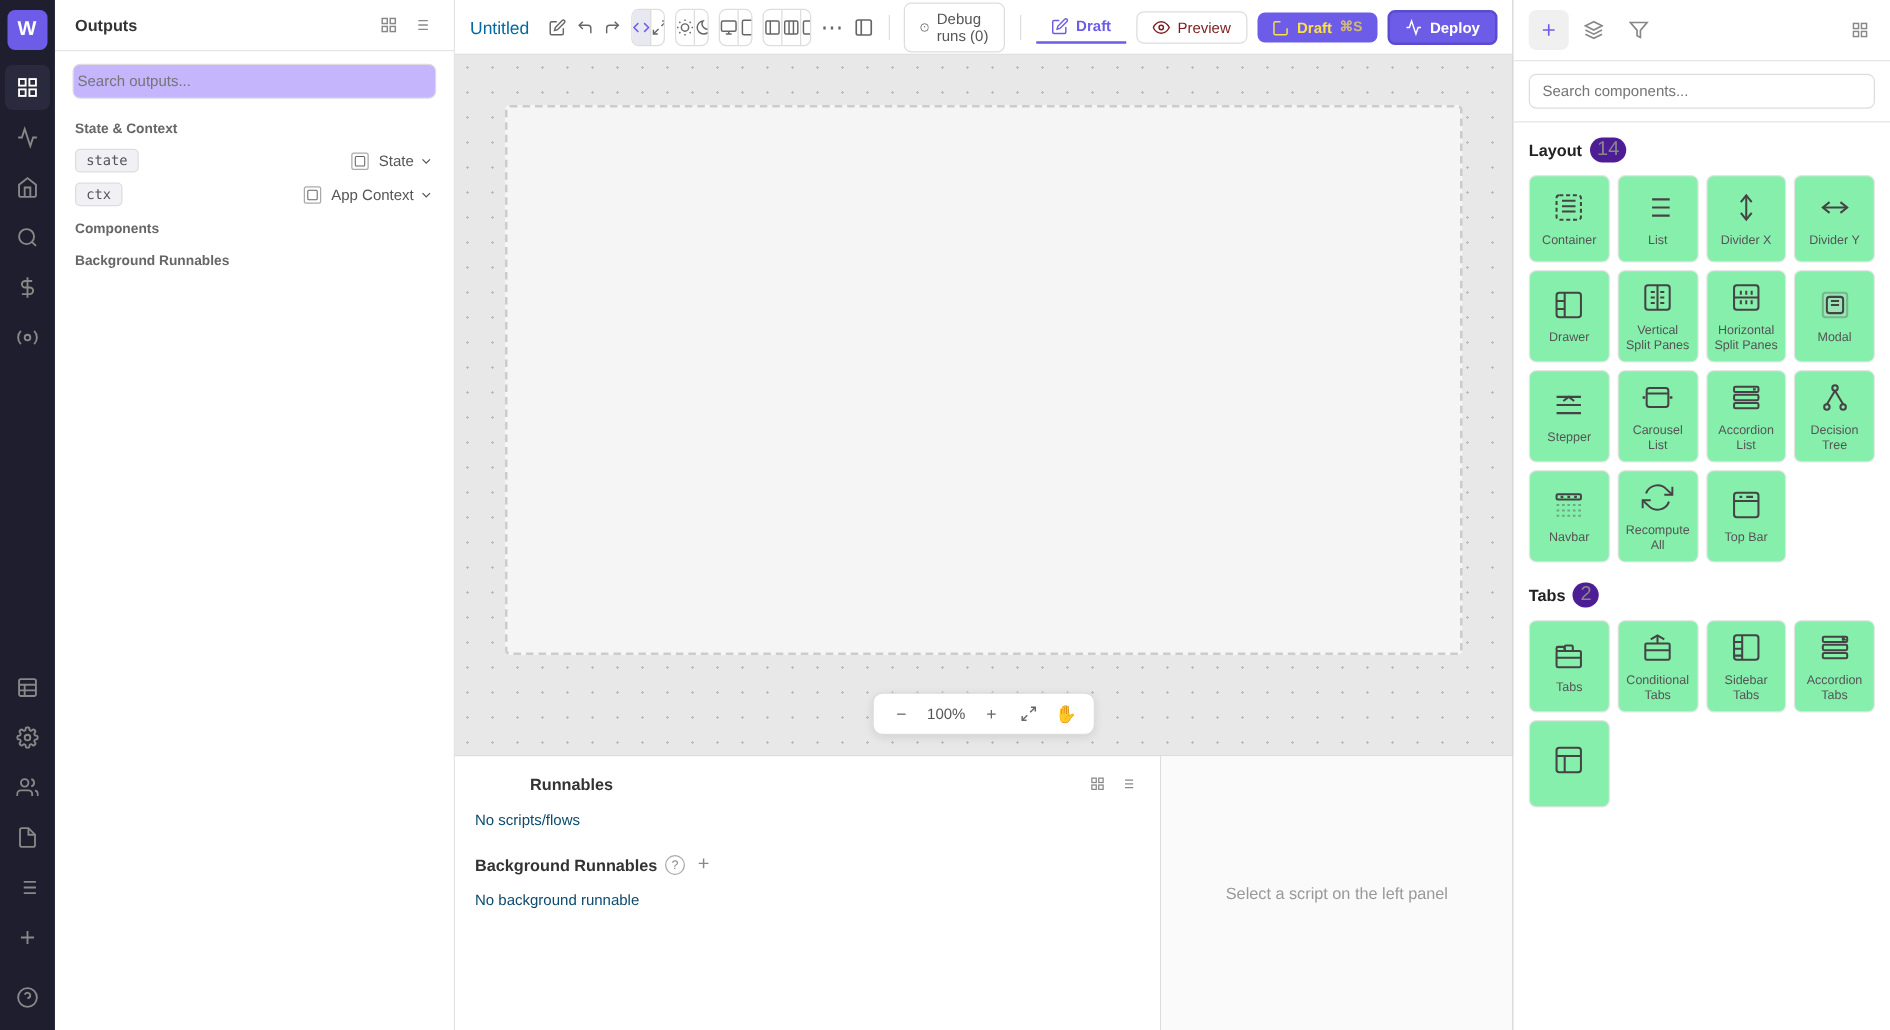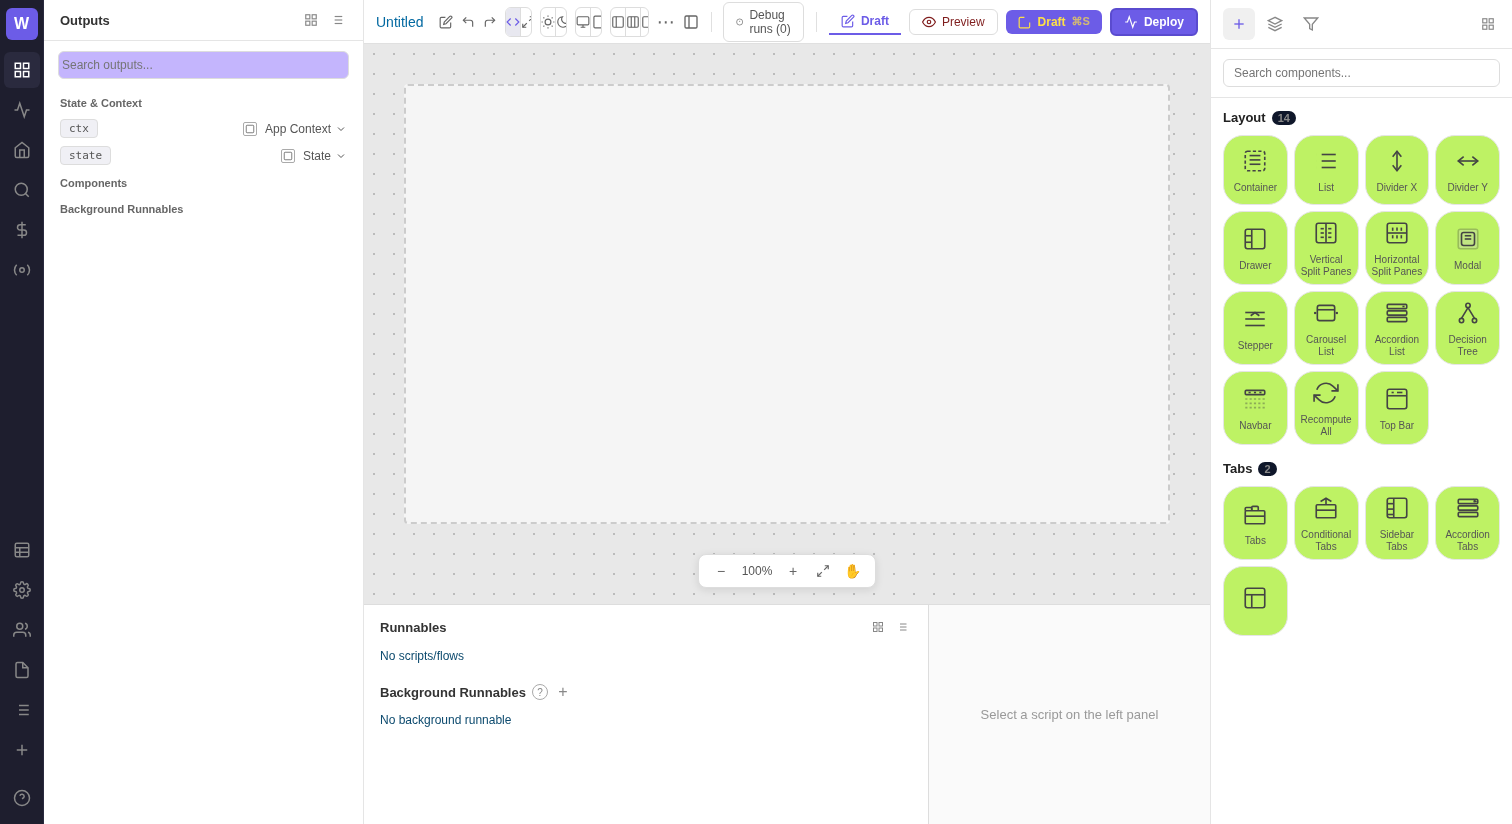--- a/index.html
+++ b/index.html
@@ -266,20 +266,21 @@
       flex-shrink: 0;
     }
     .runnables-panel {
       width: 565px;
       border-right: 1px solid #ddd;
       padding: 12px 16px;
     }
     .runnables-header {
       display: flex; align-items: center; gap: 6px;
       margin-bottom: 8px;
+      margin-left: 44px;
     }
     .runnables-title { font-size: 13px; font-weight: 600; color: #333; flex: 1; }
     .runnables-icons { display: flex; gap: 4px; }
     .runnables-icon-btn {
       width: 20px; height: 20px;
       display: flex; align-items: center; justify-content: center;
       color: #888; cursor: pointer; border-radius: 3px; font-size: 12px;
     }
 
     .empty-text {
@@ -366,45 +367,44 @@
     .section-header {
       display: flex; align-items: center; gap: 6px;
       margin-bottom: 10px;
     }
     .section-title {
       font-size: 13px;
       font-weight: 700;
       color: #222;
     }
     .section-count {
-      font-size: 11px;
+      font-size: 16px;
       color: #888;
-      background: #0f172a;
+      background: #4c1d95;
       border-radius: 10px;
       padding: 1px 6px;
-      font-weight: bold;
     }
 
     .components-grid {
       display: grid;
       grid-template-columns: repeat(4, 1fr);
       gap: 6px;
       margin-bottom: 16px;
     }
     .component-card {
       display: flex;
       flex-direction: column;
       align-items: center;
       justify-content: center;
       padding: 8px 4px 6px;
       border: 1px solid #e5e5e5;
-      border-radius: 20px;
+      border-radius: 6px;
       cursor: pointer;
       gap: 4px;
-      background: #bef264;
+      background: #86efac;
       transition: border-color 0.15s, box-shadow 0.15s;
       min-height: 70px;
     }
     .component-icon {
       font-size: 22px;
       color: #444;
       line-height: 1;
     }
     .component-label {
       font-size: 10px;
@@ -536,45 +536,45 @@
     </div>
   </div>
 
   <div class="search-box">
     <input type="text" placeholder="Search outputs..." style="">
   </div>
 
   <div class="section-label">State &amp; Context</div>
 
   <div class="tag-row">
+    <span class="tag">state</span>
+    <span class="tag-label"></span>
+    <div class="state-icon">
+      <svg width="10" height="10" viewBox="0 0 24 24" fill="none" stroke="currentColor" stroke-width="2">
+        <rect x="3" y="3" width="18" height="18" rx="2"></rect>
+      </svg>
+    </div>
+    <div class="tag-dropdown">
+      <span>State</span>
+      <svg width="12" height="12" viewBox="0 0 24 24" fill="none" stroke="currentColor" stroke-width="2">
+        <polyline points="6 9 12 15 18 9"></polyline>
+      </svg>
+    </div>
+  </div>
+
+  <div class="tag-row">
     <span class="tag">ctx</span>
     <span class="tag-label"></span>
     <div class="state-icon">
       <svg width="10" height="10" viewBox="0 0 24 24" fill="none" stroke="currentColor" stroke-width="2">
         <rect x="3" y="3" width="18" height="18" rx="2"></rect>
       </svg>
     </div>
     <div class="tag-dropdown">
       <span>App Context</span>
-      <svg width="12" height="12" viewBox="0 0 24 24" fill="none" stroke="currentColor" stroke-width="2">
-        <polyline points="6 9 12 15 18 9"></polyline>
-      </svg>
-    </div>
-  </div>
-
-  <div class="tag-row">
-    <span class="tag">state</span>
-    <span class="tag-label"></span>
-    <div class="state-icon">
-      <svg width="10" height="10" viewBox="0 0 24 24" fill="none" stroke="currentColor" stroke-width="2">
-        <rect x="3" y="3" width="18" height="18" rx="2"></rect>
-      </svg>
-    </div>
-    <div class="tag-dropdown">
-      <span>State</span>
       <svg width="12" height="12" viewBox="0 0 24 24" fill="none" stroke="currentColor" stroke-width="2">
         <polyline points="6 9 12 15 18 9"></polyline>
       </svg>
     </div>
   </div>
 
   <div class="section-label">Components</div>
 
   <div class="section-label">Background Runnables</div>
 </div>

